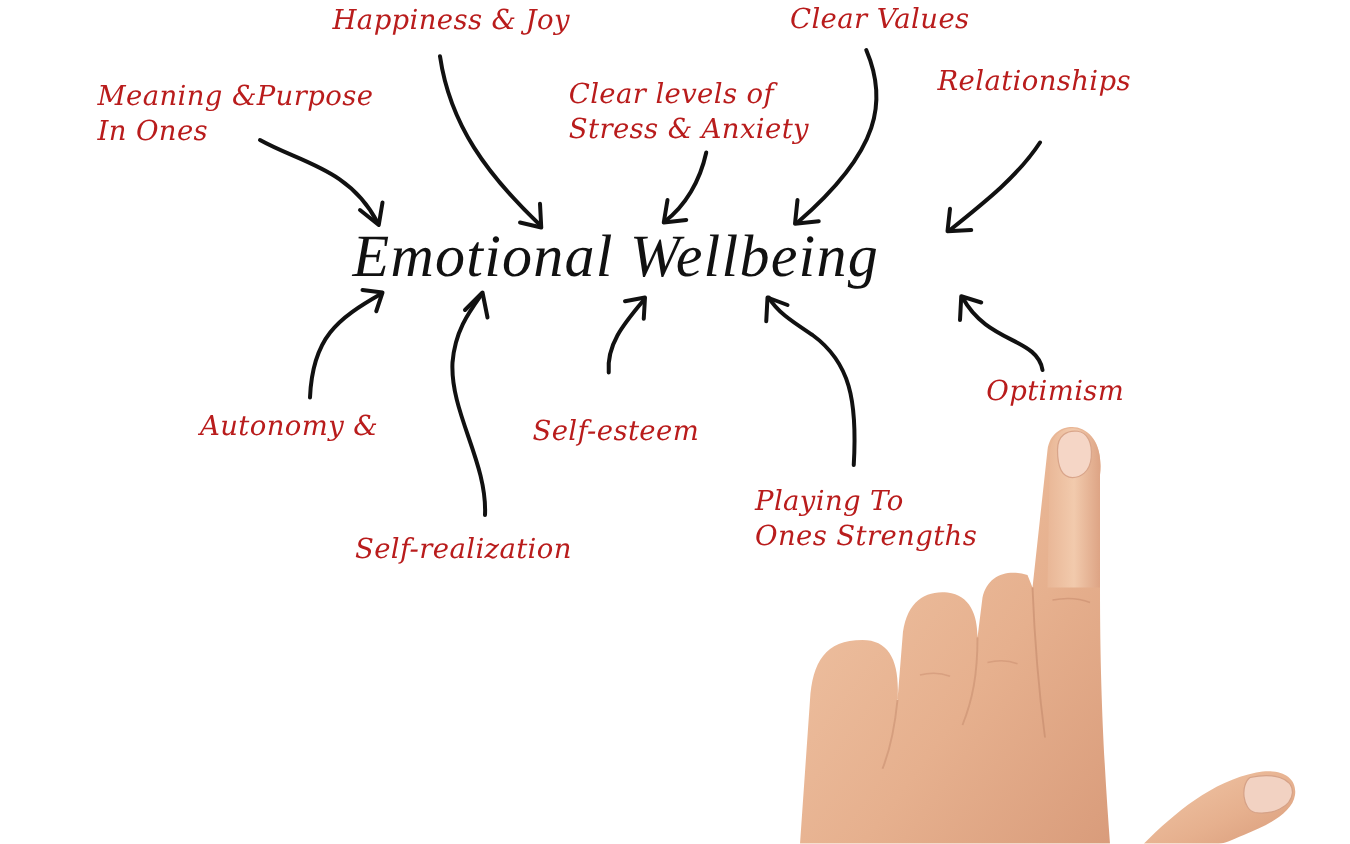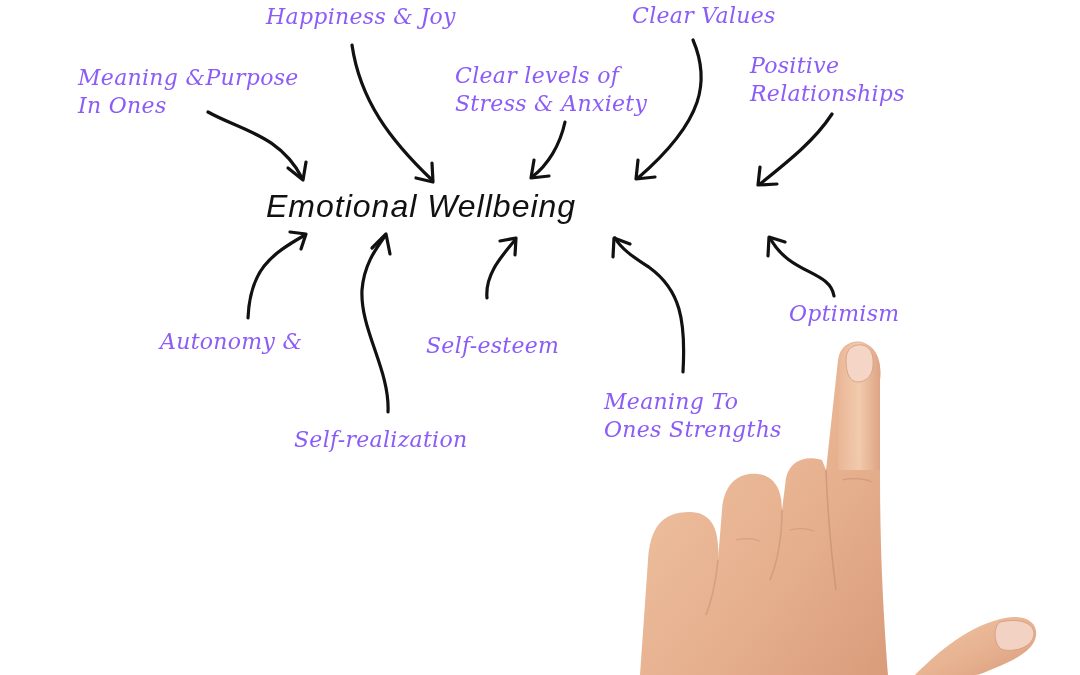--- a/index.html
+++ b/index.html
@@ -4,32 +4,32 @@
 <style>
   html, body { margin: 0; padding: 0; background: #ffffff; }
   body { width: 1080px; height: 675px; position: relative; overflow: hidden; }
   .stage { position: absolute; left: 0; top: 0; width: 1080px; height: 675px; background: #ffffff; }
   .arrows { position: absolute; left: 0; top: 0; width: 1080px; height: 675px; }
   .arrows path { fill: none; stroke: #111; stroke-width: 3.2; stroke-linecap: round; stroke-linejoin: round; }
   .label {
     position: absolute;
     font-family: "DejaVu Serif", serif;
     font-style: italic;
-    color: #8b5cf6;
+    color: #b91c1c;
     font-size: 22px;
     line-height: 28px;
     white-space: nowrap;
     letter-spacing: 0.3px;
   }
   .title {
     position: absolute;
-    left: 266px; top: 178px;
-    font-family: Liberation Sans, sans-serif;
+    left: 282px; top: 178px;
+    font-family: Liberation Serif, serif;
     font-style: italic;
-    font-size: 32px;
+    font-size: 48px;
     line-height: 56px;
     color: #111;
     white-space: nowrap;
     letter-spacing: 1px;
   }
   .hand { position: absolute; left: 0; top: 0; width: 1080px; height: 675px; }
 </style>
 </head>
 <body>
 
@@ -102,38 +102,37 @@
   <div class="label" style="left:455px; top:62px;">
     <div>Clear levels of</div>
     <div>Stress &amp; Anxiety</div>
   </div>
 
   <div class="label" style="left:632px; top:2px;">
     <div>Clear Values</div>
   </div>
 
   <div class="label" style="left:750px; top:52px;">
-    <div>Positive</div>
     <div>Relationships</div>
   </div>
 
   <div class="label" style="left:160px; top:328px;">
     <div>Autonomy &amp;</div>
   </div>
 
-  <div class="label" style="left:294px; top:426px;">
+  <div class="label" style="left:284px; top:426px;">
     <div>Self-realization</div>
   </div>
 
   <div class="label" style="left:426px; top:308px;margin-top:24px;">
     <div>Self-esteem</div>
   </div>
 
   <div class="label" style="left:604px; top:388px;">
-    <div>Meaning To</div>
+    <div>Playing To</div>
     <div>Ones Strengths</div>
   </div>
 
   <div class="label" style="left:776px; top:300px;margin-left:13px;">
     <div>Optimism</div>
   </div>
 
   <svg class="hand" viewBox="0 0 1080 675">
     <defs>
       <linearGradient id="skin" x1="0" y1="0" x2="1" y2="1">

